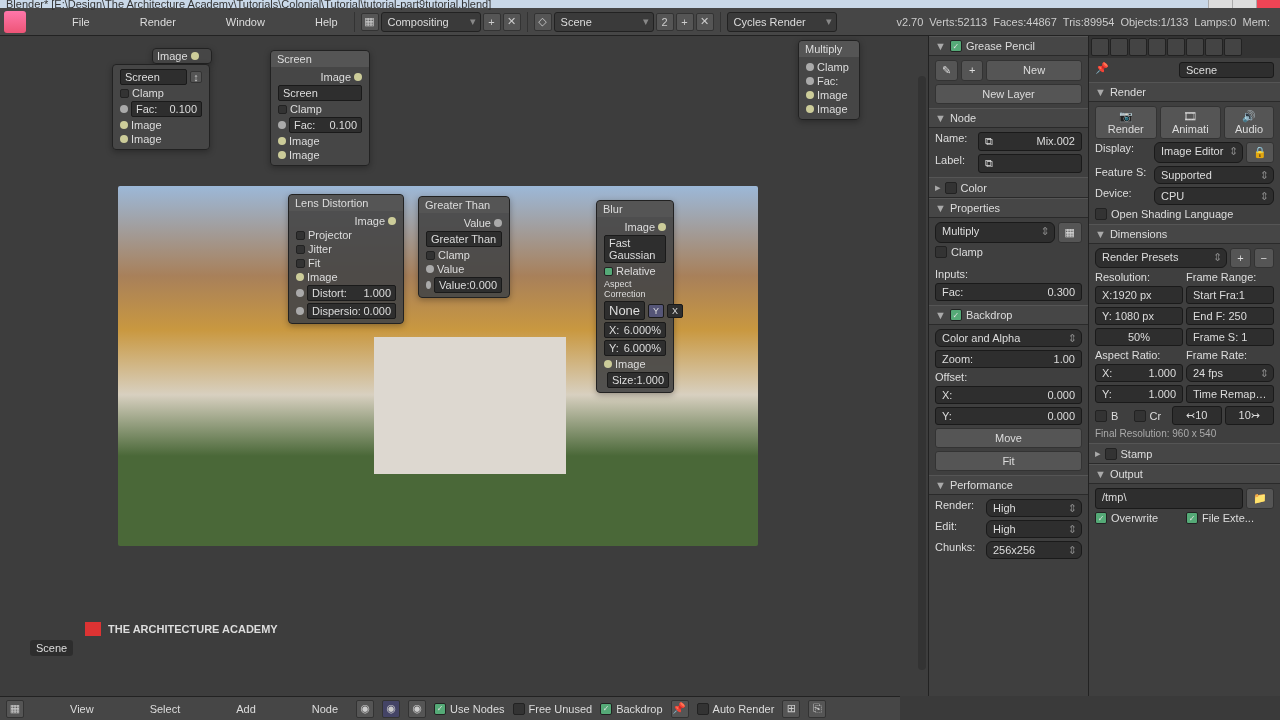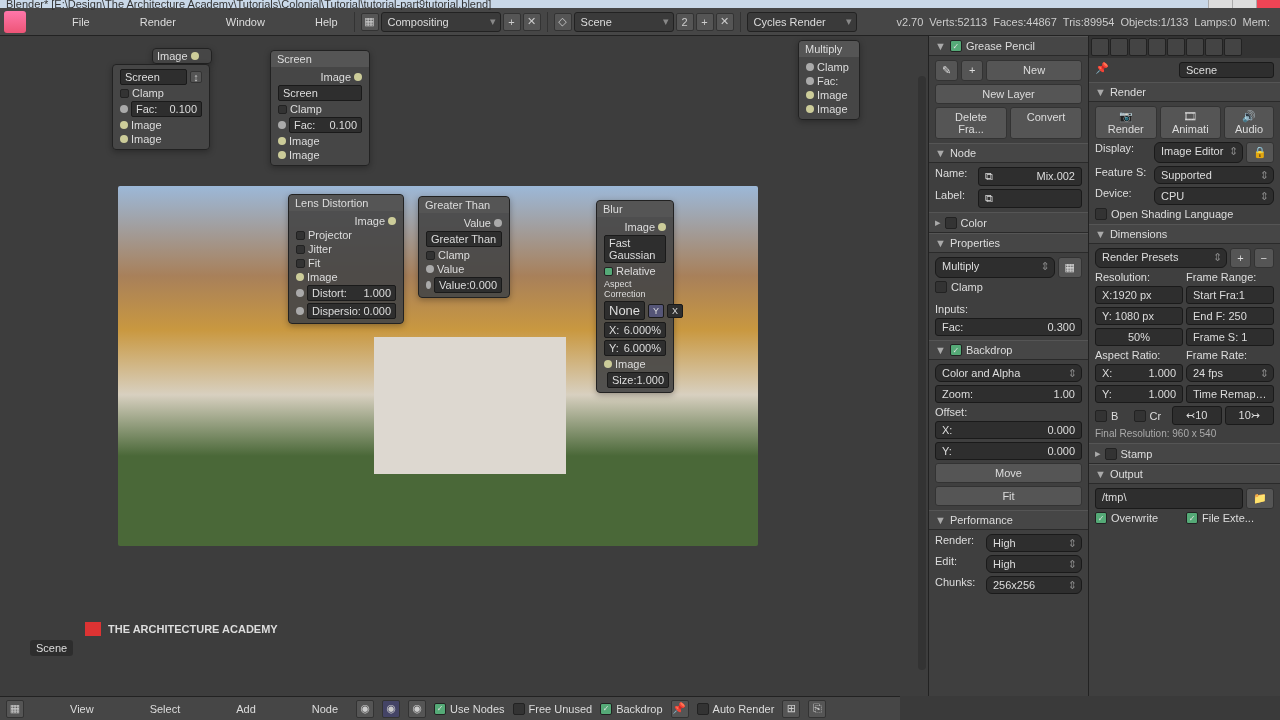--- a/index.html
+++ b/index.html
@@ -65,21 +65,21 @@
 </div>
 
 <div class="menubar">
   <div class="mb-icon"></div>
   <div class="mb-item">File</div>
   <div class="mb-item">Render</div>
   <div class="mb-item">Window</div>
   <div class="mb-item">Help</div>
   <div class="mb-sep"></div>
   <div class="mb-btn">▦</div>
-  <div class="mb-dd" style="width:120px">
+  <div class="mb-dd" style="width:100px">
       <span>Compositing</span>
     </div>
   <div class="mb-btn">+</div>
   <div class="mb-btn">✕</div>
   <div class="mb-sep"></div>
   <div class="mb-btn">◇</div>
   <div class="mb-dd" style="width:100px">
       <span>Scene</span>
     </div>
   <div class="mb-btn">
@@ -336,24 +336,20 @@
         <span class="chkbox on">✓</span>
         <span>Grease Pencil</span>
       </div>
     <div class="panel-body">
       <div class="twocol">
           <div class="btn" style="flex:0 0 22px">✎</div>
           <div class="btn" style="flex:0 0 22px">+</div>
           <div class="btn">New</div>
         </div>
       <div class="btn">New Layer</div>
-      <div class="twocol">
-          <div class="btn">Delete Fra...</div>
-          <div class="btn">Convert</div>
-        </div>
     </div>
     <div class="panel-hdr">
         <span class="tri">▼</span>
         <span>Node</span>
       </div>
     <div class="panel-body">
       <div class="twocol">
           <span style="flex:0 0 40px">Name:</span>
           <div class="field">
             <span>⧉</span>

